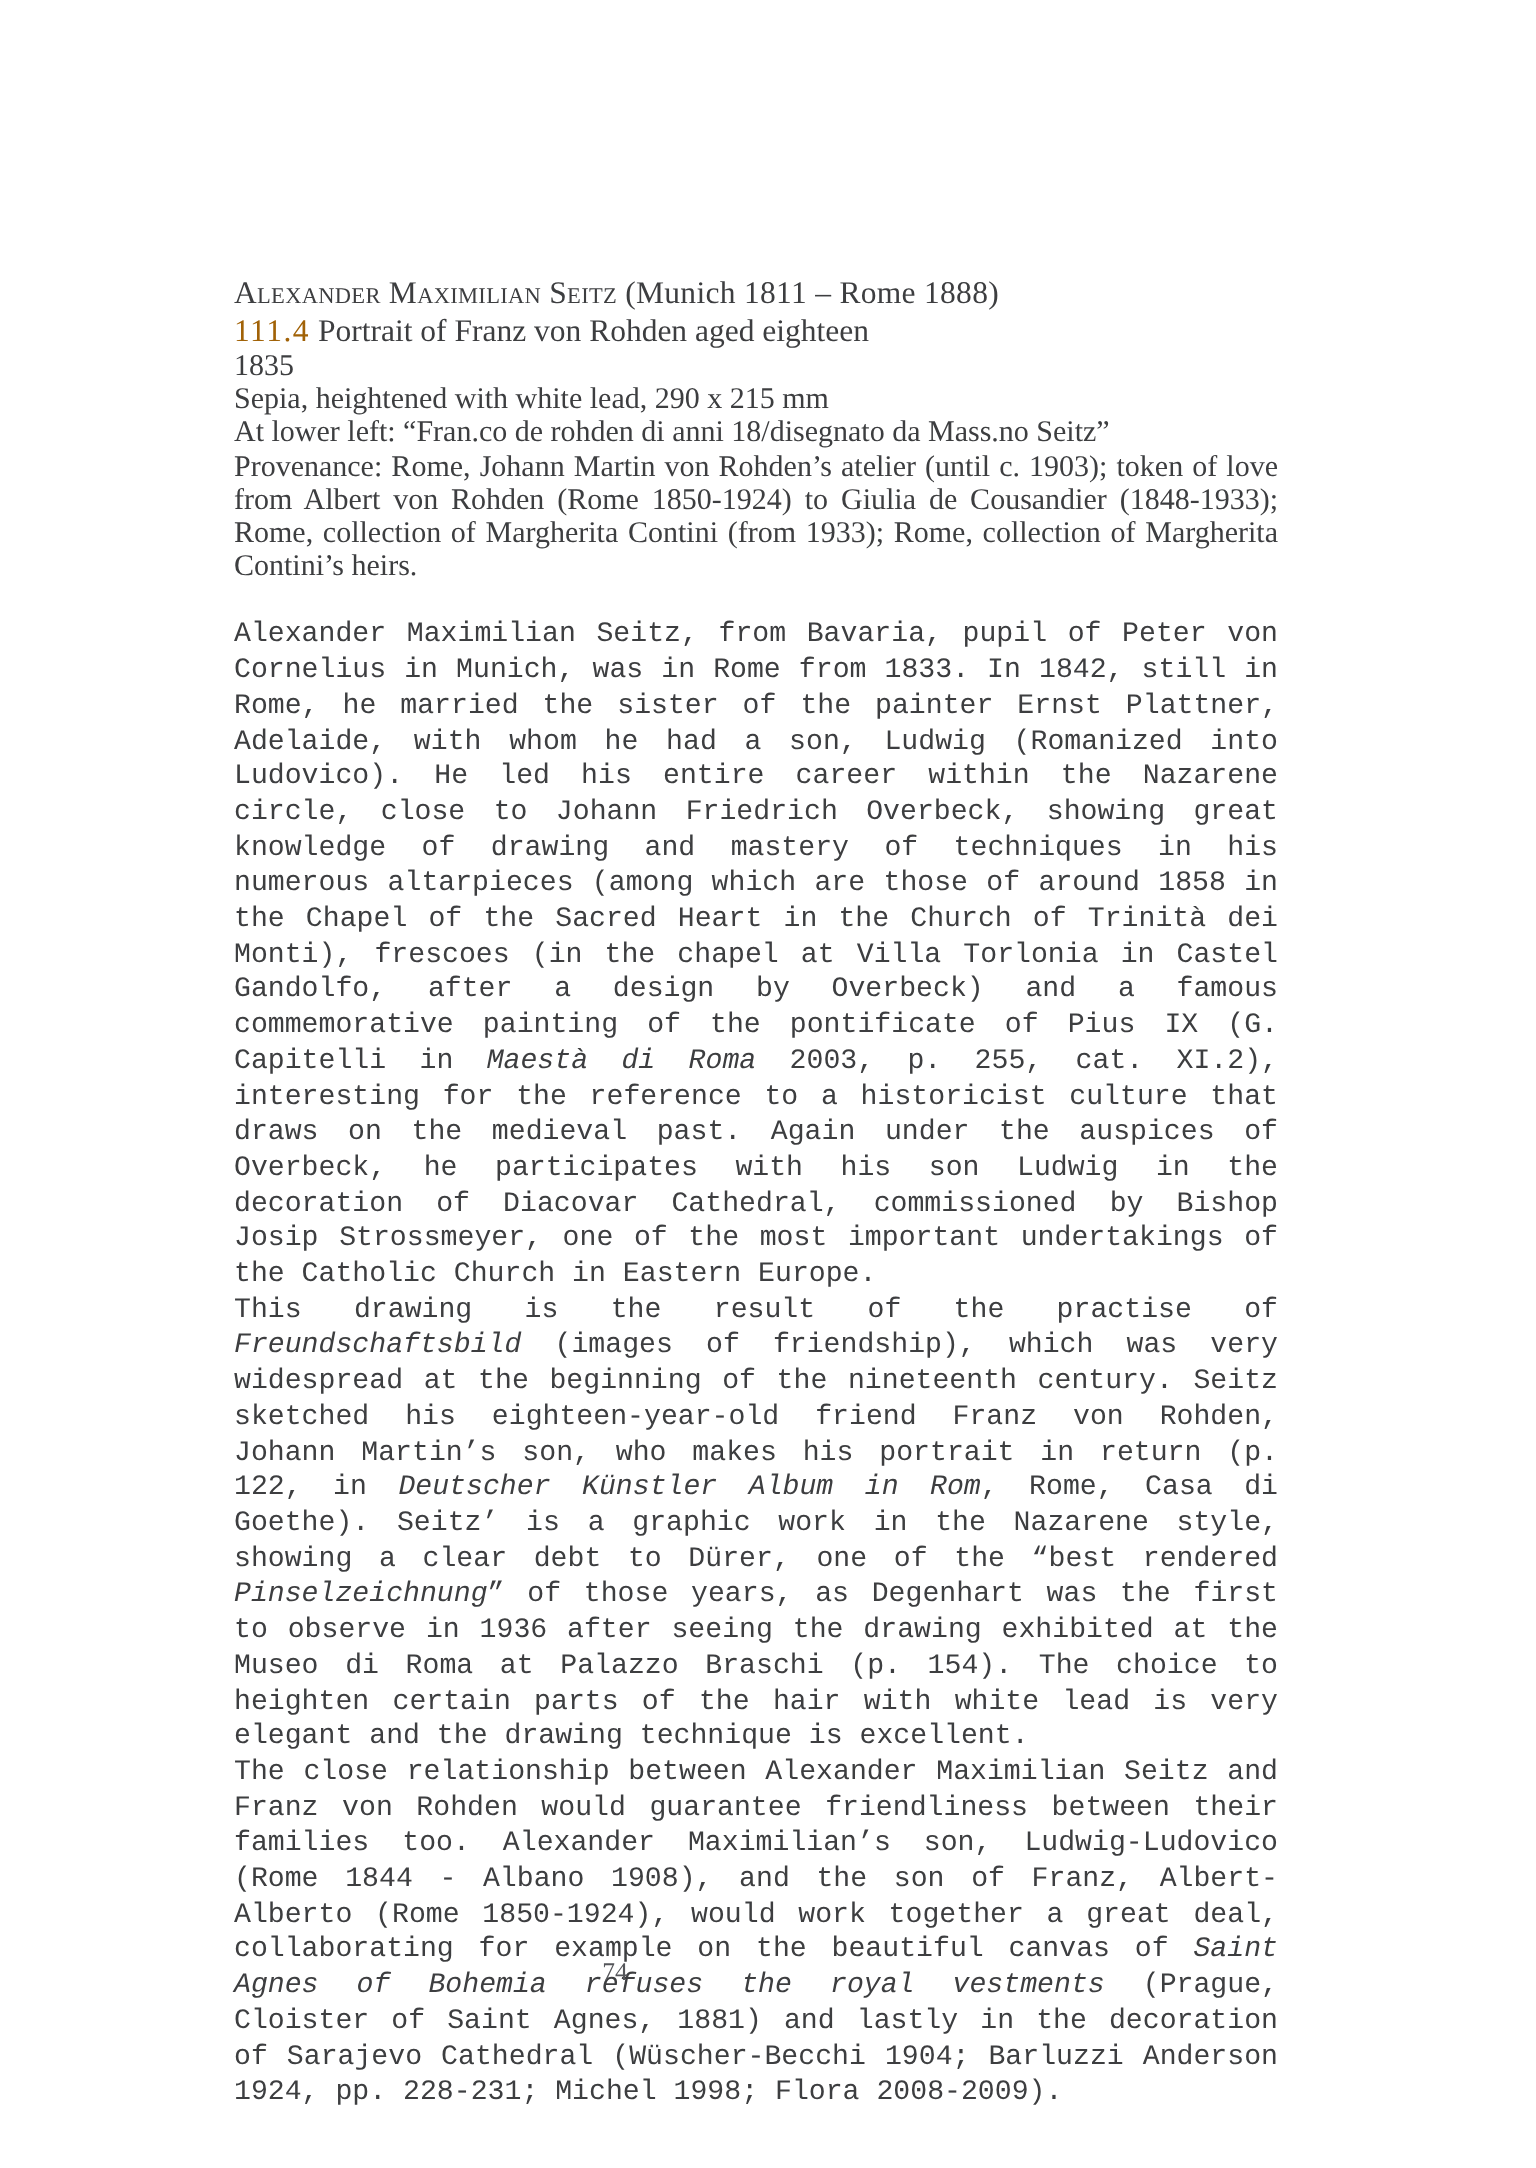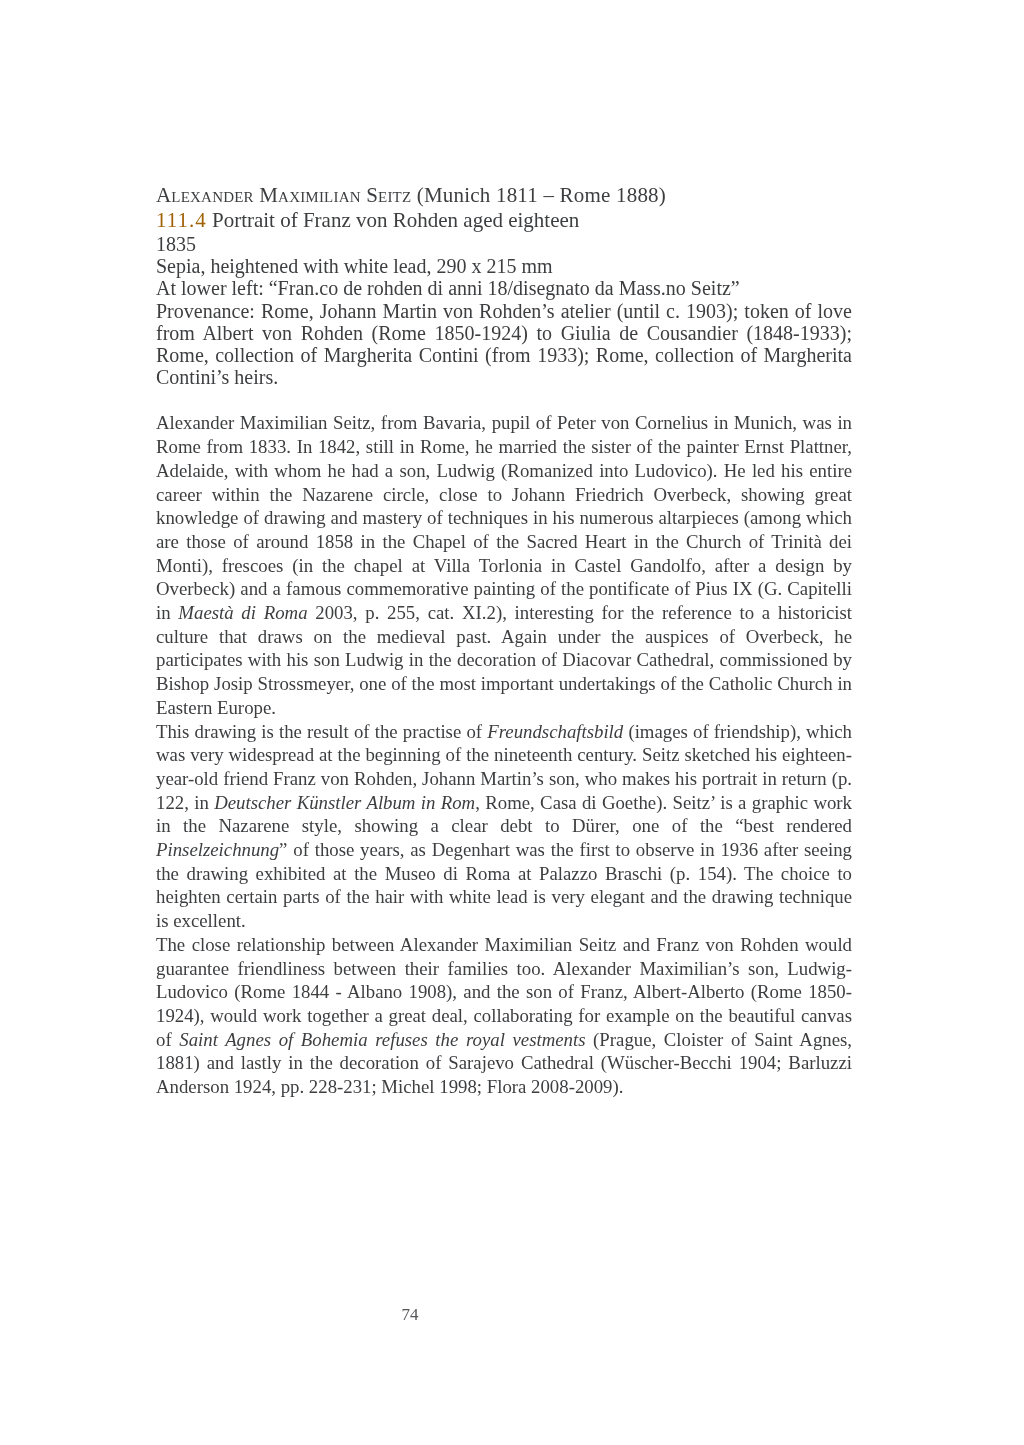--- a/index.html
+++ b/index.html
@@ -37,21 +37,21 @@
   .meta {
     font-size: 20px;
     line-height: 22.2px;
   }
   .justify { text-align: justify; }
   .body-text {
     margin-top: 23px;
     font-size: 18.8px;
     line-height: 23.7px;
   }
-  .para { text-align: justify; }
+  .para { text-align: justify; font-family: Liberation Mono, monospace; }
   .italic { font-style: italic; }
   .page-number {
     position: absolute;
     top: 1305px;
     left: 0;
     width: 820px;
     text-align: center;
     font-size: 17px;
     color: #55565a;
   }

